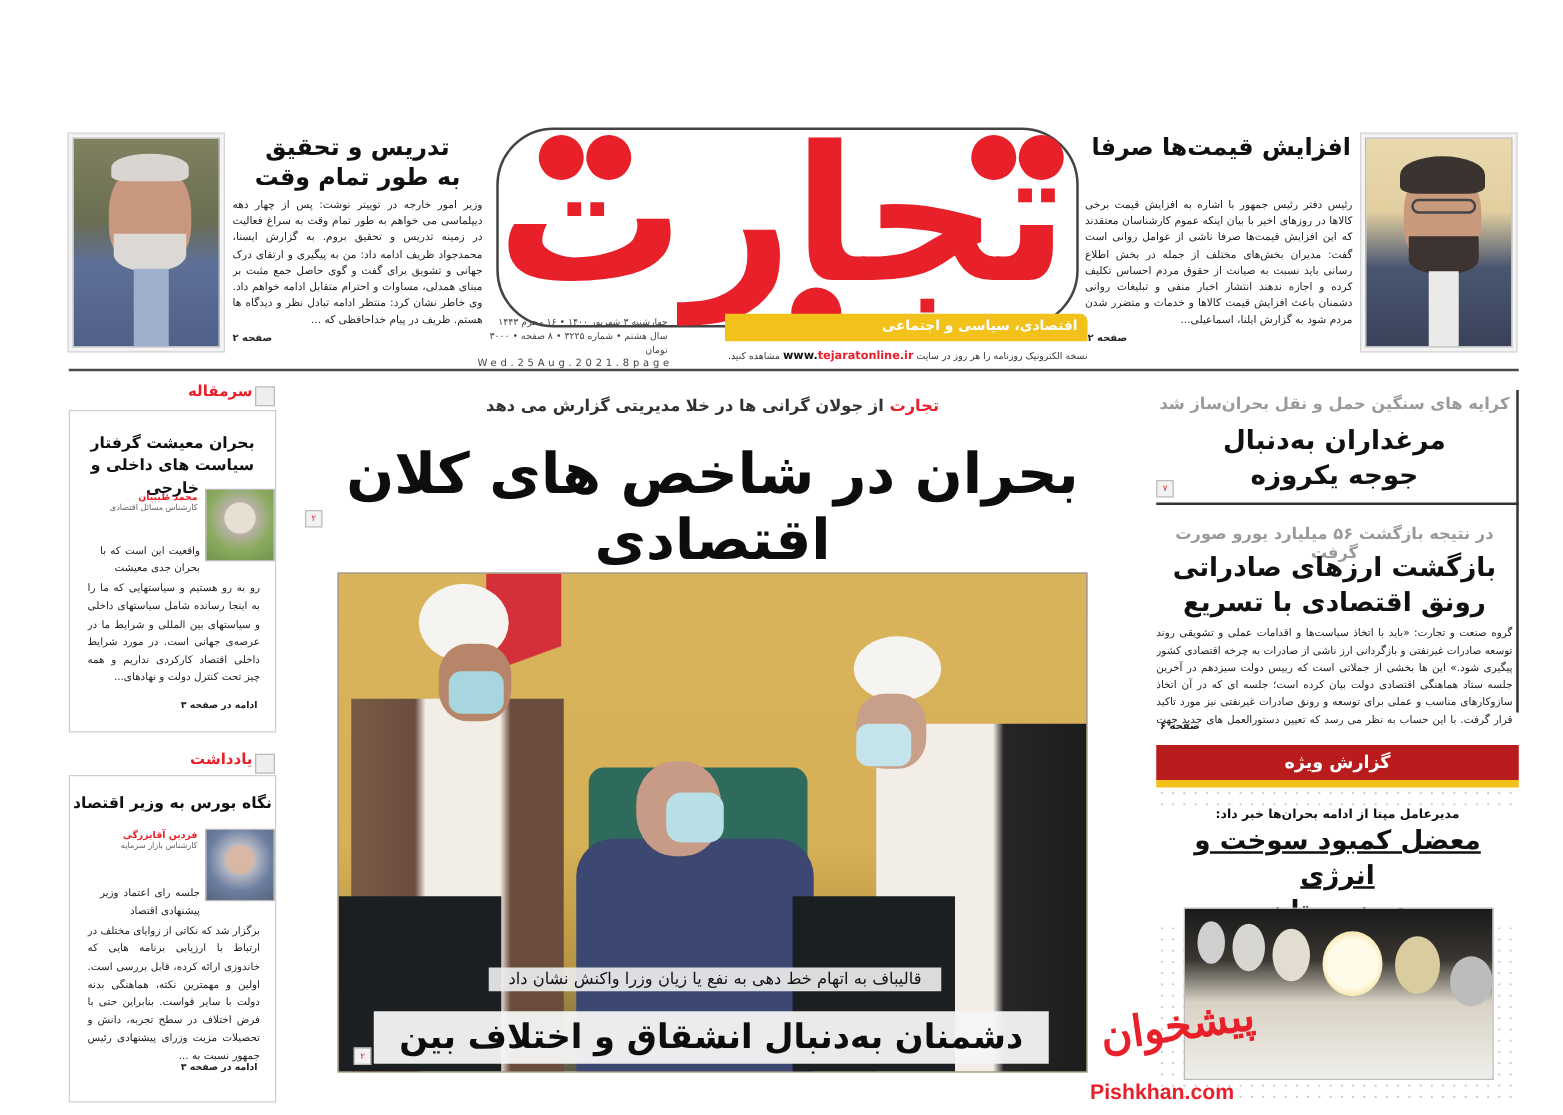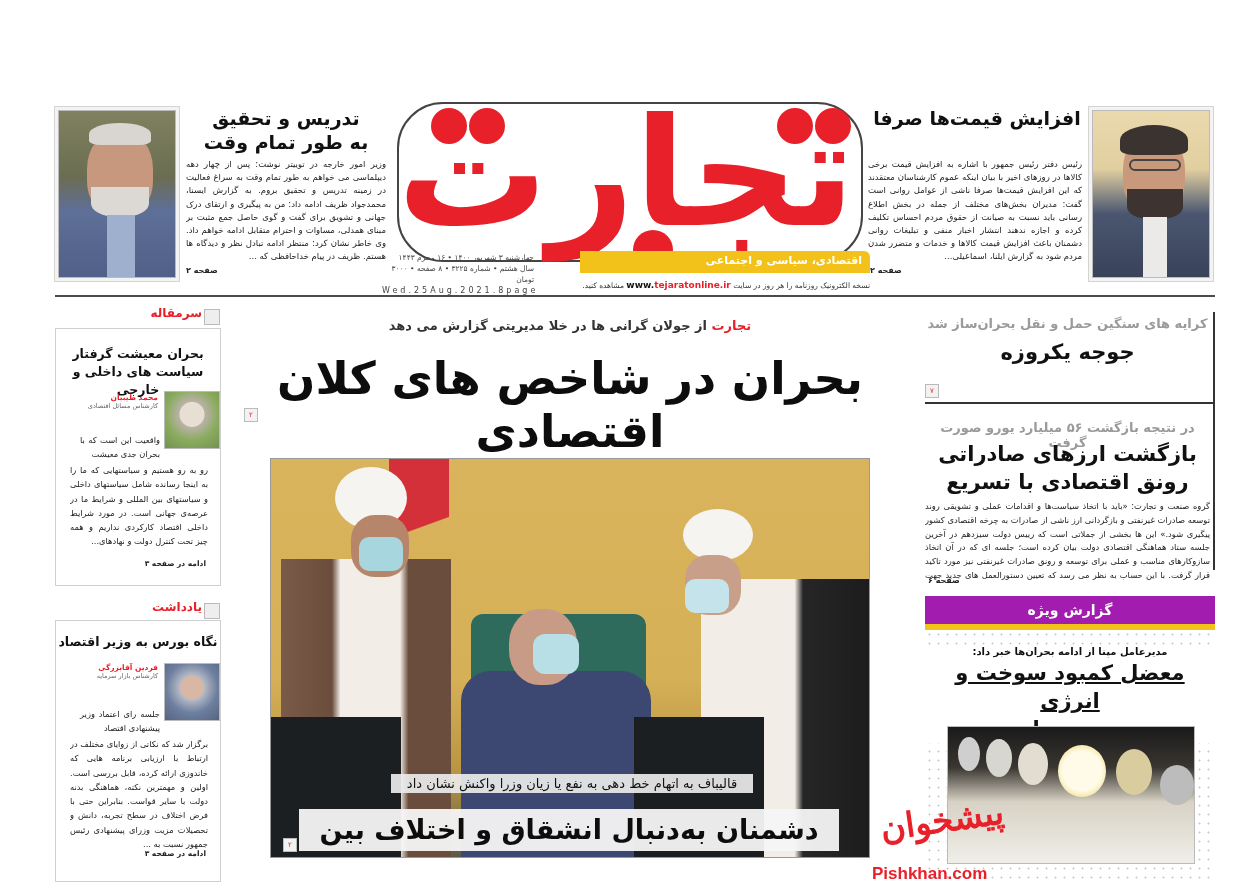--- a/index.html
+++ b/index.html
@@ -49,21 +49,21 @@
   .cap-sub { background: rgba(235,235,235,0.92); color: #111; font-weight: normal; font-size: 13px; padding: 2px 8px; }
   .cap-main { background: rgba(245,245,245,0.95); color: #0d0d0d; font-weight: bold; font-size: 27px; padding: 0 12px; text-align: center; }
 
   
   .r-kicker { color: #9a9a9a; font-weight: bold; font-size: 13px; text-align: center; }
   .r-head { font-weight: bold; font-size: 21px; line-height: 28px; text-align: center; color: #111; }
   .r-body { font-size: 8.4px; line-height: 13.8px; text-align: justify; color: #222; }
   .vr { width: 2px; background: #333; }
   .hr { height: 2px; background: #333; }
 
-  .special-bar { background: #a21caf; color: #fff; font-weight: bold; font-size: 14px; text-align: center; height: 28px; line-height: 28px; }
+  .special-bar { background: #b91c1c; color: #fff; font-weight: bold; font-size: 14px; text-align: center; height: 28px; line-height: 28px; }
   .yellow-bar { background: #f3c21a; height: 6px; }
   .dots-area { background-image: radial-gradient(#c8c8c8 0.9px, transparent 1.1px); background-size: 9px 9px; }
   .sp-kicker { font-weight: bold; font-size: 10px; text-align: center; color: #111; }
   .sp-head { font-weight: bold; font-size: 21px; line-height: 28px; text-align: center; color: #111; }
 
   .watermark-fa { color: #e8202a; font-size: 34px; font-weight: bold; font-family: "DejaVu Serif", serif; transform: rotate(-8deg); }
   .watermark-en { color: #e8202a; font-size: 17px; font-weight: bold; direction: ltr; font-family: "Liberation Sans", sans-serif; }
 </style>
 </head>
 <body>
@@ -184,20 +184,21 @@
 
   <div class="abs cap-sub" style="left:120px; top:315px; width:362px; text-align:center;">قالیباف به اتهام خط دهی به نفع یا زیان وزرا واکنش نشان داد</div>
   <div class="abs cap-main" style="left:28px; top:350px; width:540px; height:42px; line-height:42px;">دشمنان به‌دنبال انشقاق و اختلاف بین مجموعه‌ها</div>
   <div class="abs page-box" style="left:12px; top:379px;">۲</div>
 </div>
 
 <div class="abs vr" style="left:1213px; top:312px; height:258px;"></div>
 
 <div class="abs r-kicker" style="left:925px; top:316px; width:285px;">کرایه های سنگین حمل و نقل بحران‌ساز شد</div>
 <div class="abs r-head" style="left:925px; top:338px; width:285px;">
+  <div>مرغداران به‌دنبال</div>
   <div>جوجه یکروزه</div>
 </div>
 <div class="abs page-box" style="left:925px; top:384px;">۷</div>
 <div class="abs hr" style="left:925px; top:402px; width:290px;"></div>
 
 <div class="abs r-kicker" style="left:925px; top:420px; width:285px;">در نتیجه بازگشت ۵۶ میلیارد یورو صورت گرفت</div>
 <div class="abs r-head" style="left:925px; top:440px; width:285px;">
   <div>بازگشت ارزهای صادراتی</div>
   <div>رونق اقتصادی با تسریع</div>
 </div>

